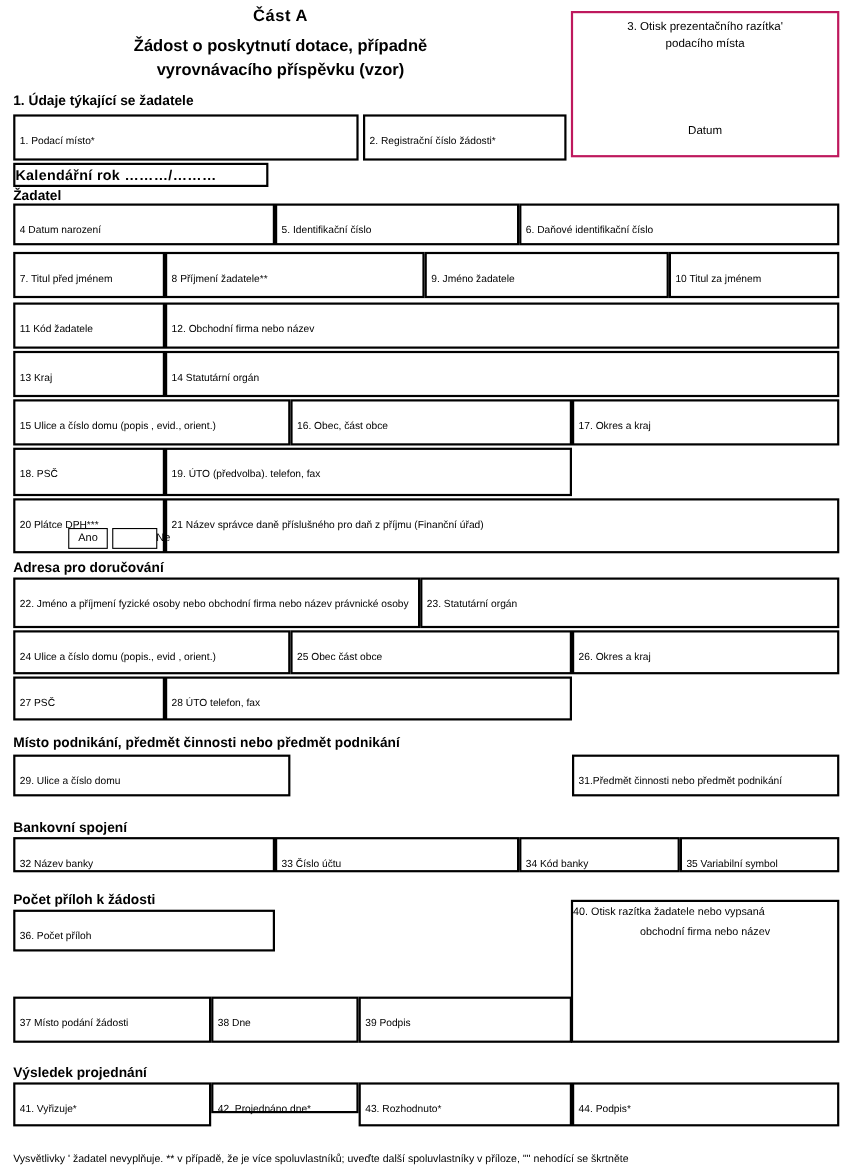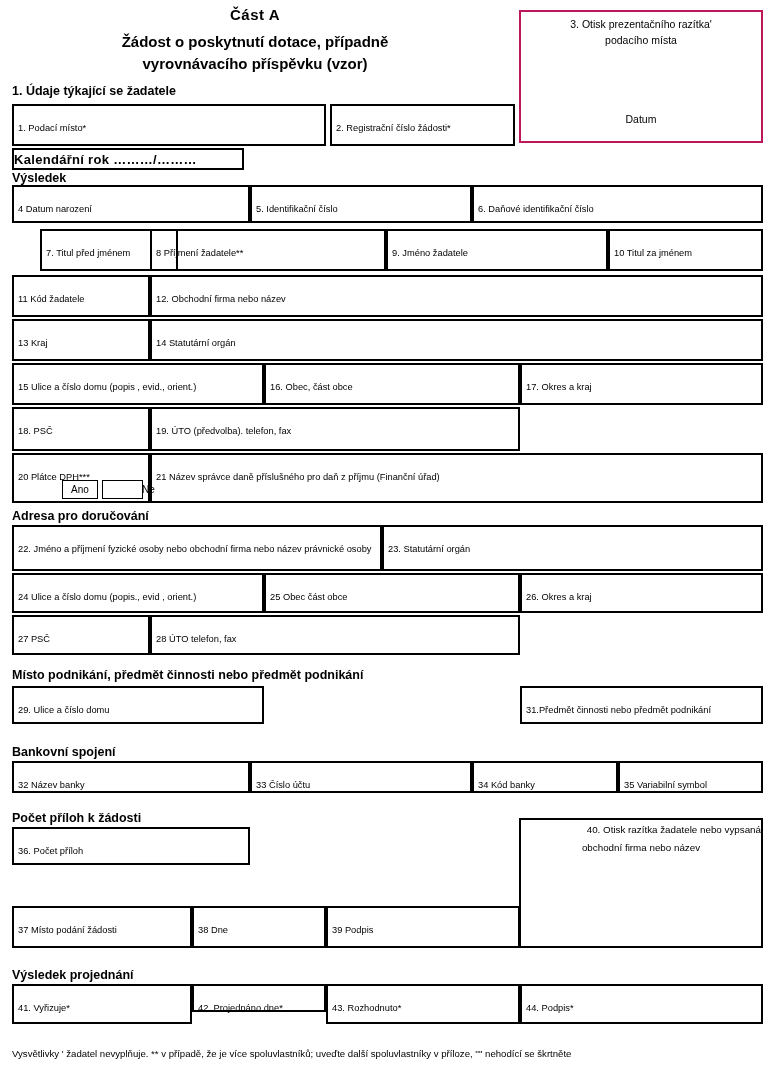--- a/index.html
+++ b/index.html
@@ -117,21 +117,21 @@
     position: absolute;
     left: 12px;
     bottom: 8px;
     font-size: 9.6px;
     width: 740px;
   }
   .stamp40 .lbl2 {
     position: absolute;
     left: 0; right: 0;
     top: 4px;
-    text-align: right;
+    text-align: left;
     font-size: 9.8px;
   }
   .stamp40 .lbl3 {
     position: absolute;
     left: 0; right: 0;
     top: 22px;
     text-align: center;
     font-size: 9.8px;
   }
 </style>
@@ -160,33 +160,33 @@
     <span class="lbl">1. Podací místo*</span>
   </div>
 
   <div class="fld" style="left:330px; top:104px; width:185px; height:42px;">
     <span class="lbl">2. Registrační číslo žádosti*</span>
   </div>
 
   <div class="kalrok" style="left:14px; top:152px;">Kalendářní rok ………/………</div>
   <div class="kal-box" style="left:12px; top:148px; width:232px; height:22px;"></div>
 
-  <div class="sec" style="left:12px; top:171px;">Výsledek</div>
+  <div class="sec" style="left:12px; top:171px;">Žadatel</div>
 
   <div class="fld" style="left:12px; top:185px; width:238px; height:38px;">
     <span class="lbl">4  Datum narození</span>
   </div>
   <div class="fld" style="left:250px; top:185px; width:222px; height:38px;">
     <span class="lbl">5.  Identifikační číslo</span>
   </div>
   <div class="fld" style="left:472px; top:185px; width:291px; height:38px;">
     <span class="lbl">6.  Daňové identifikační číslo</span>
   </div>
 
-  <div class="fld" style="left:12px; top:229px; width:138px; height:42px;margin-left:28px;">
+  <div class="fld" style="left:12px; top:229px; width:138px; height:42px;">
     <span class="lbl">7.  Titul před jménem</span>
   </div>
   <div class="fld" style="left:150px; top:229px; width:236px; height:42px;">
     <span class="lbl">8   Příjmení žadatele**</span>
   </div>
   <div class="fld" style="left:386px; top:229px; width:222px; height:42px;">
     <span class="lbl">9.  Jméno žadatele</span>
   </div>
   <div class="fld" style="left:608px; top:229px; width:155px; height:42px;">
     <span class="lbl">10  Titul za jménem</span>

